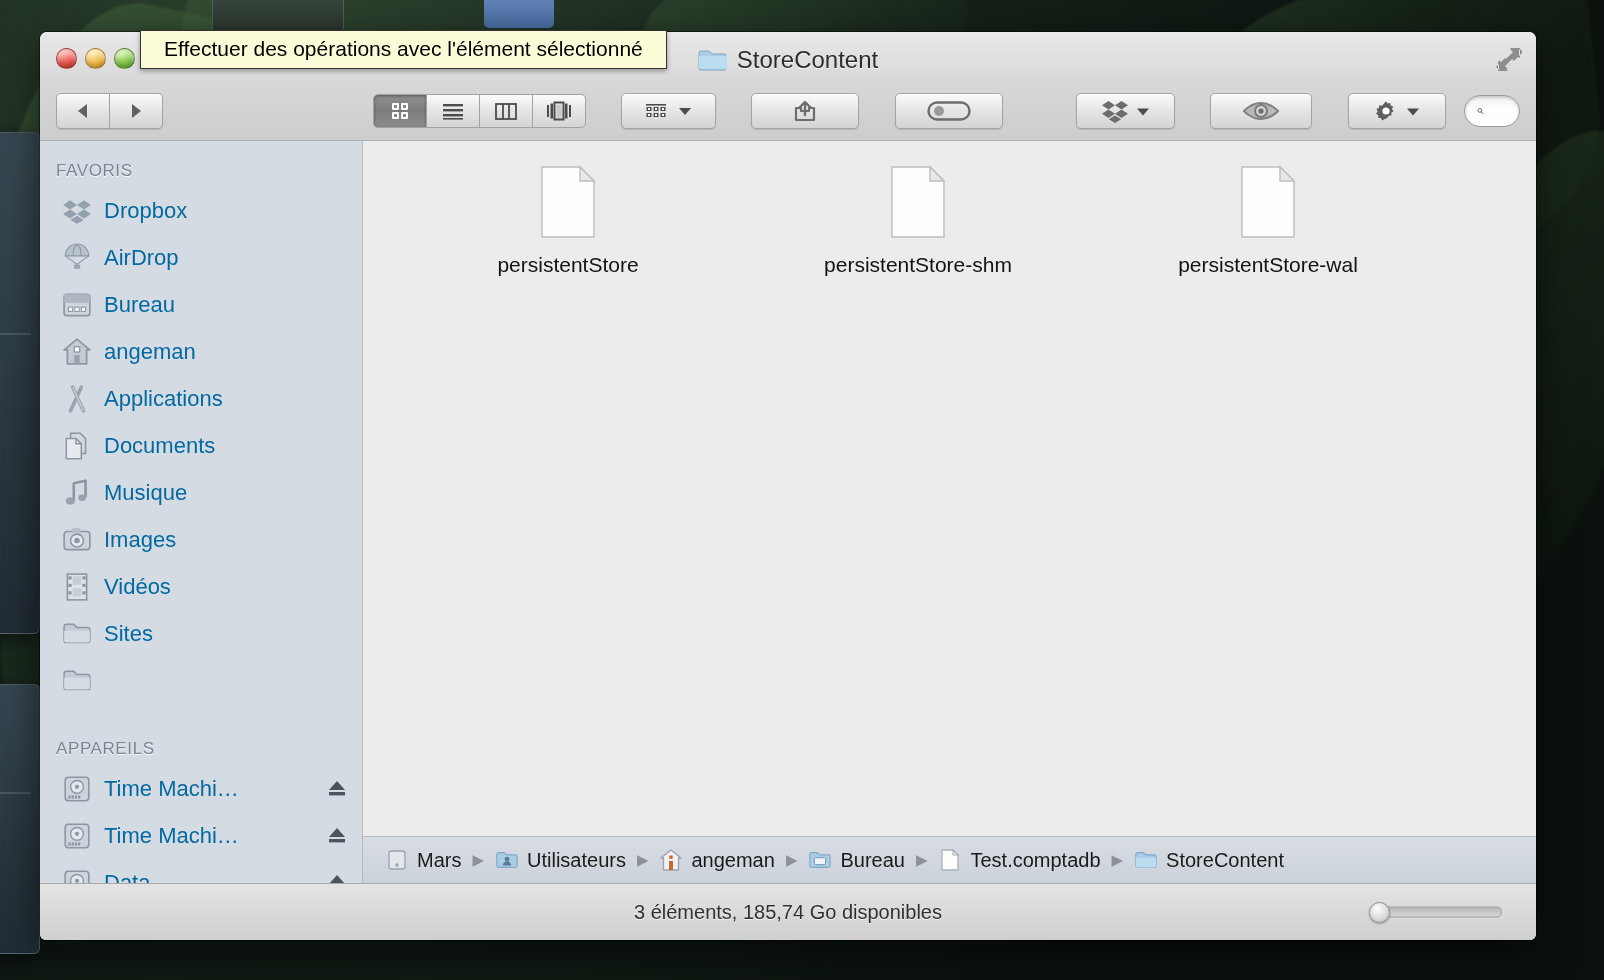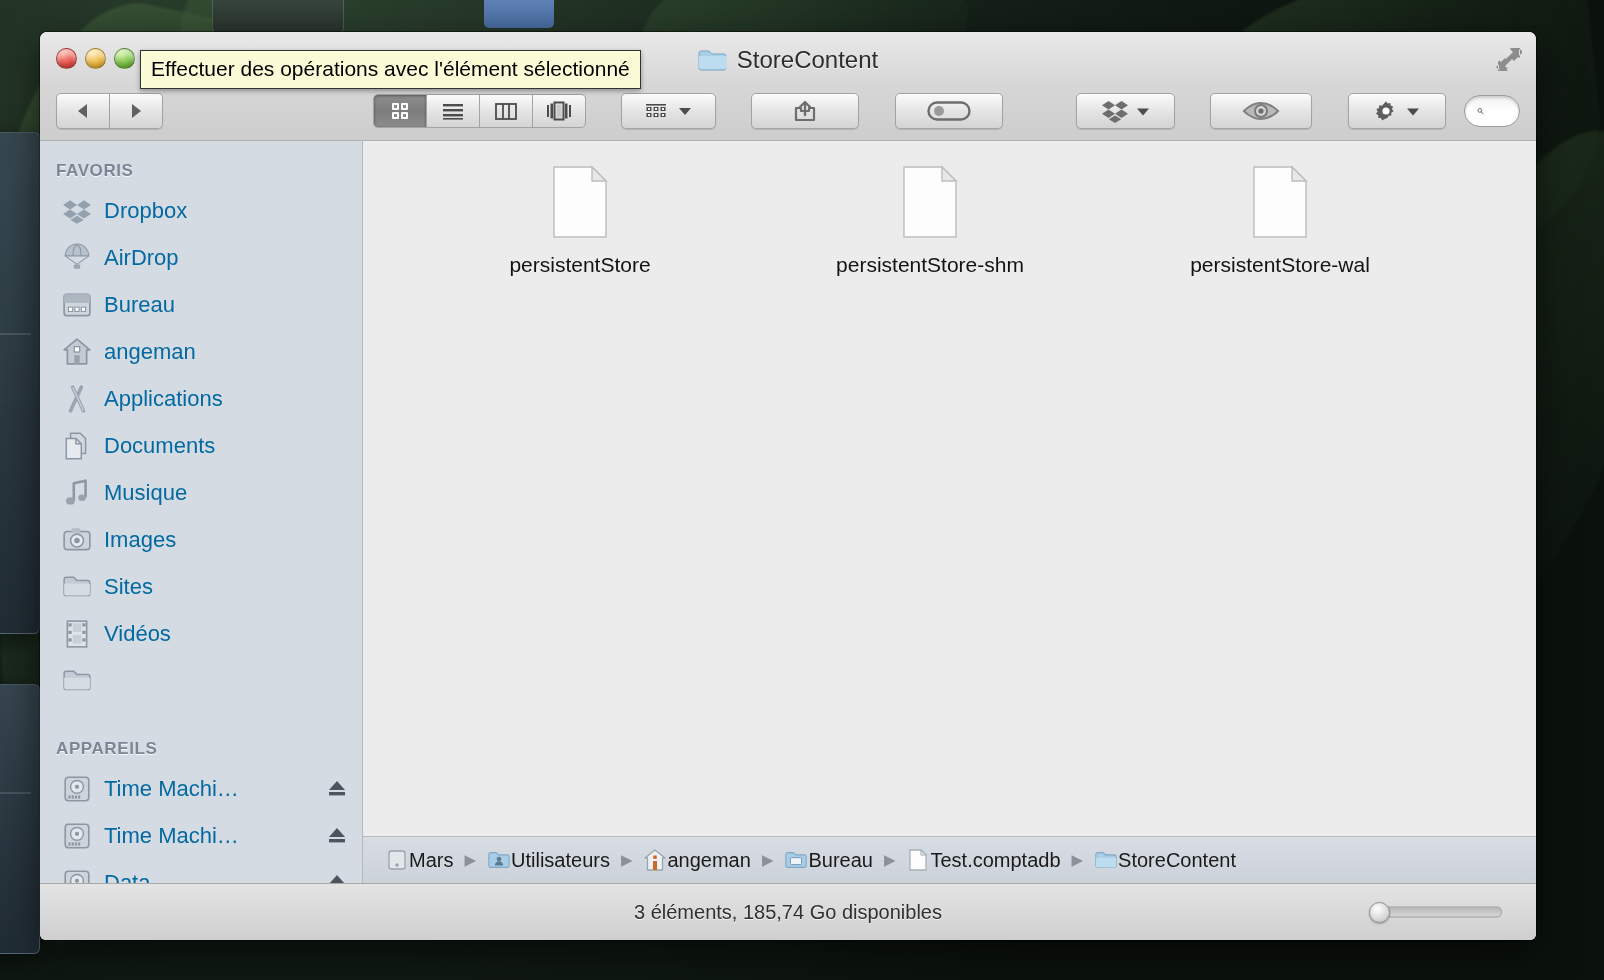--- a/index.html
+++ b/index.html
@@ -165,21 +165,21 @@
   .body-row { flex: 1; display: flex; min-height: 0; }
 
   .sidebar {
     width: 322px; flex: none;
     background: #d5dbe3;
     border-right: 1px solid #b5b9bf;
     padding-top: 14px;
     overflow: hidden;
   }
   .side-header {
-    font-size: 17px; font-weight: bold; letter-spacing: .6px;
+    font-size: 17px; font-weight: normal; letter-spacing: .6px;
     color: #7c8595;
     text-shadow: 0 1px 0 rgba(255,255,255,0.85);
     padding: 6px 0 6px 16px;
   }
   .side-item {
     display: flex; align-items: center; gap: 12px;
     padding: 0 14px 0 22px;
     height: 47px;
     cursor: pointer;
     color: #0369a1;
@@ -193,21 +193,20 @@
     flex: 1; min-width: 0;
     background: #ececec;
     display: flex; flex-direction: column;
   }
   .icon-grid {
     flex: 1;
     padding: 18px 0 0 30px;
     display: flex;
     align-items: flex-start;
     gap: 0;
-    margin-left: 12px;
   }
   .file-cell {
     width: 350px;
     display: flex; flex-direction: column; align-items: center;
     cursor: pointer;
     padding-top: 6px;
   }
   .file-name {
     margin-top: 14px;
     font-size: 21px; color: #131313;
@@ -216,21 +215,21 @@
 
   .pathbar {
     height: 46px; flex: none;
     background: linear-gradient(180deg, #d8dde4, #ccd2da);
     border-top: 1px solid #b7bcc3;
     display: flex; align-items: center;
     padding-left: 22px;
     gap: 0;
     font-size: 20px; color: #1a1a1a;
   }
-  .crumb { display: flex; align-items: center; cursor: pointer; }
+  .crumb { display: flex; align-items: center; gap: 8px; cursor: pointer; }
   .crumb-sep {
     color: #8b9099; font-size: 15px; margin: 0 11px;
   }
   .crumb-ico { width: 24px; height: 24px; display: block; }
 
   .statusbar {
     height: 56px; flex: none;
     background: linear-gradient(180deg, #e4e4e4, #cfcfcf);
     border-top: 1px solid #a9a9a9;
     display: flex; align-items: center; justify-content: center;
@@ -253,26 +252,25 @@
     border: 1px solid #8f8f8f;
     box-shadow: 0 1px 2px rgba(0,0,0,0.3);
   }
 
   
   .tooltip {
     position: absolute;
     left: 140px; top: 30px;
     background: #fbfbd7;
     border: 1px solid #333;
-    padding: 6px 10px 7px;
+    padding: 6px 23px 7px;
     font-size: 21px; color: #000;
     box-shadow: 0 2px 5px rgba(0,0,0,0.35);
     z-index: 50;
     white-space: nowrap;
-    margin-top: 20px;
   }
 </style>
 </head>
 <body>
 
 <div class="desktop">
   <div class="leaf l1"></div>
   <div class="leaf l2"></div>
   <div class="leaf l3"></div>
   <div class="leaf l4"></div>
@@ -553,28 +551,20 @@
         <svg class="side-ico" viewBox="0 0 28 26">
           <rect x="2" y="5" width="24" height="17" rx="3" fill="#cdd4db" stroke="#8c97a3" stroke-width="1.5"></rect>
           <rect x="9" y="2" width="8" height="4" rx="1" fill="#b4bec7"></rect>
           <circle cx="14" cy="13.5" r="6" fill="#e6eaee" stroke="#8c97a3" stroke-width="1.5"></circle>
           <circle cx="14" cy="13.5" r="2.6" fill="#8c97a3"></circle>
         </svg>
         <span class="label">Images</span>
       </div>
 
       <div class="side-item">
-        <svg class="side-ico" viewBox="0 0 28 24">
-          <path d="M2 5a2 2 0 012-2h7l3 3h10a2 2 0 012 2v10a2 2 0 01-2 2H4a2 2 0 01-2-2z" fill="#c3ccd4" stroke="#8c97a3" stroke-width="1.4"></path>
-          <path d="M2 9h24v9a2 2 0 01-2 2H4a2 2 0 01-2-2z" fill="#d5dce2"></path>
-        </svg>
-        <span class="label">Sites</span>
-      </div>
-
-      <div class="side-item">
         <svg class="side-ico" viewBox="0 0 28 28">
           <rect x="5" y="2" width="18" height="24" fill="#dfe4e9" stroke="#8c97a3" stroke-width="1.5"></rect>
           <g fill="#8c97a3">
             <rect x="6" y="4" width="3" height="3"></rect>
               <rect x="6" y="11" width="3" height="3"></rect>
               <rect x="6" y="18" width="3" height="3"></rect>
             <rect x="19" y="4" width="3" height="3"></rect>
               <rect x="19" y="11" width="3" height="3"></rect>
               <rect x="19" y="18" width="3" height="3"></rect>
           </g>
@@ -582,20 +572,28 @@
           <rect x="10" y="15" width="8" height="8" fill="#c6ced6"></rect>
         </svg>
         <span class="label">Vidéos</span>
       </div>
 
       <div class="side-item">
         <svg class="side-ico" viewBox="0 0 28 24">
           <path d="M2 5a2 2 0 012-2h7l3 3h10a2 2 0 012 2v10a2 2 0 01-2 2H4a2 2 0 01-2-2z" fill="#c3ccd4" stroke="#8c97a3" stroke-width="1.4"></path>
           <path d="M2 9h24v9a2 2 0 01-2 2H4a2 2 0 01-2-2z" fill="#d5dce2"></path>
         </svg>
+        <span class="label">Sites</span>
+      </div>
+
+      <div class="side-item">
+        <svg class="side-ico" viewBox="0 0 28 24">
+          <path d="M2 5a2 2 0 012-2h7l3 3h10a2 2 0 012 2v10a2 2 0 01-2 2H4a2 2 0 01-2-2z" fill="#c3ccd4" stroke="#8c97a3" stroke-width="1.4"></path>
+          <path d="M2 9h24v9a2 2 0 01-2 2H4a2 2 0 01-2-2z" fill="#d5dce2"></path>
+        </svg>
       </div>
 
       <div class="side-header" style="margin-top:29px">APPAREILS</div>
 
       <div class="side-item">
         <svg class="side-ico" viewBox="0 0 28 28">
           <rect x="3" y="3" width="22" height="22" rx="3" fill="#cdd4db" stroke="#8c97a3" stroke-width="1.5"></rect>
           <circle cx="14" cy="12" r="6" fill="#e3e8ec" stroke="#8c97a3" stroke-width="1.3"></circle>
           <circle cx="14" cy="12" r="2" fill="#8c97a3"></circle>
           <g fill="#8c97a3">

